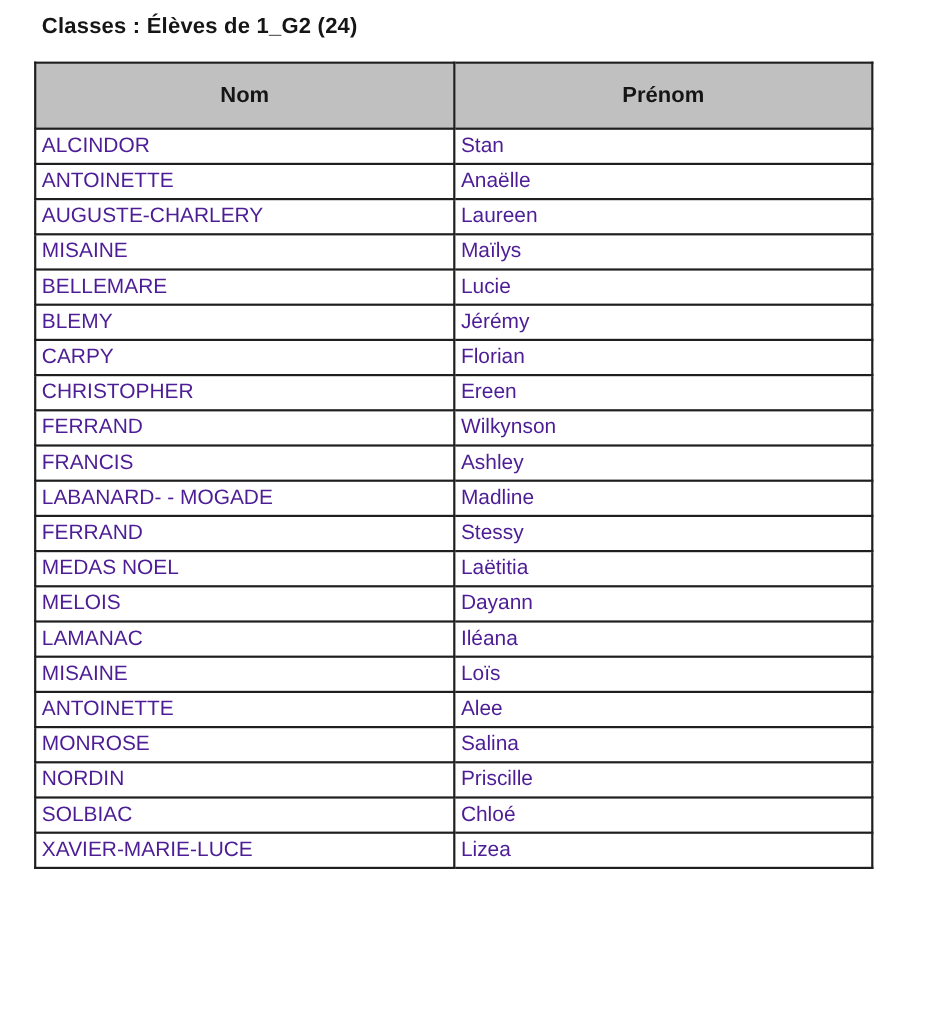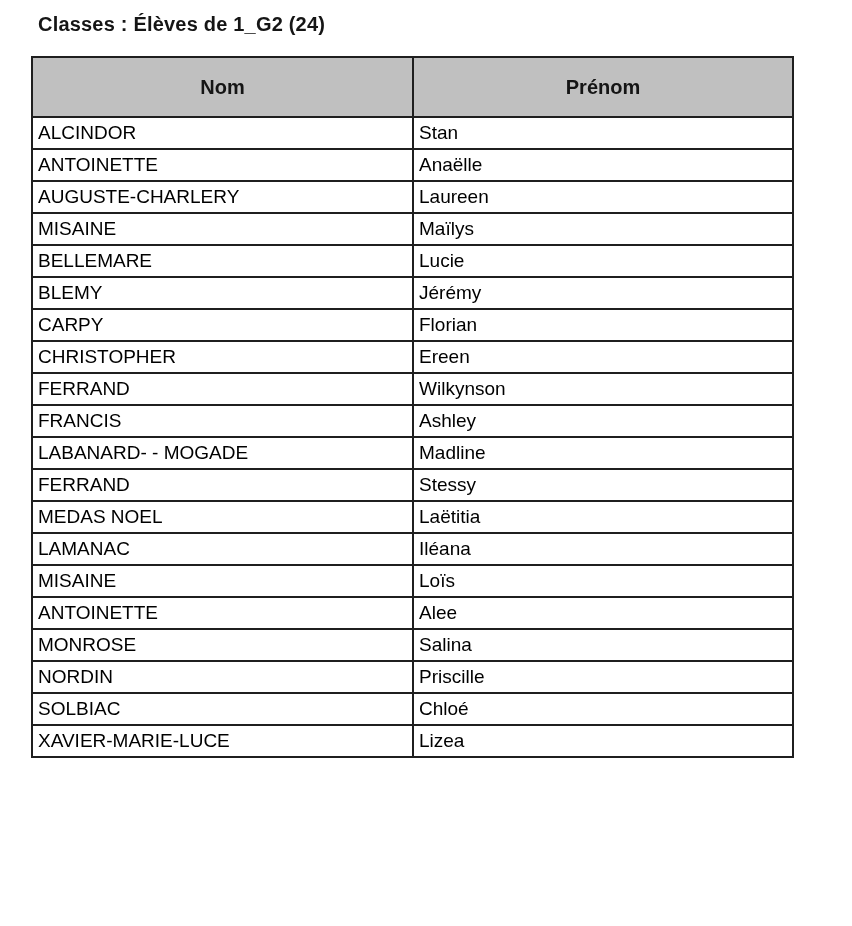--- a/index.html
+++ b/index.html
@@ -55,21 +55,21 @@
   }
   .students-table col.col-nom   { width: 381px; }
   .students-table col.col-prenom{ width: 380px; }
   .students-table td {
     height: 32px;
     font-size: 19px;
     line-height: 22px;
     padding: 2px 4px 2px 5px;
     vertical-align: middle;
     background: #ffffff;
-    color: #000000;
+    color: #4c1d95;
   }
 </style>
 </head>
 <body>
 
 <div class="page">
 
   <h1 class="title">Classes : Élèves de 1_G2 (24)</h1>
 
   <table class="students-table">
@@ -130,20 +130,24 @@
         </tr>
         <tr>
           <td>FERRAND</td>
           <td>Stessy</td>
         </tr>
         <tr>
           <td>MEDAS NOEL</td>
           <td>Laëtitia</td>
         </tr>
         <tr>
+          <td>MELOIS</td>
+          <td>Dayann</td>
+        </tr>
+        <tr>
           <td>LAMANAC</td>
           <td>Iléana</td>
         </tr>
         <tr>
           <td>MISAINE</td>
           <td>Loïs</td>
         </tr>
         <tr>
           <td>ANTOINETTE</td>
           <td>Alee</td>

